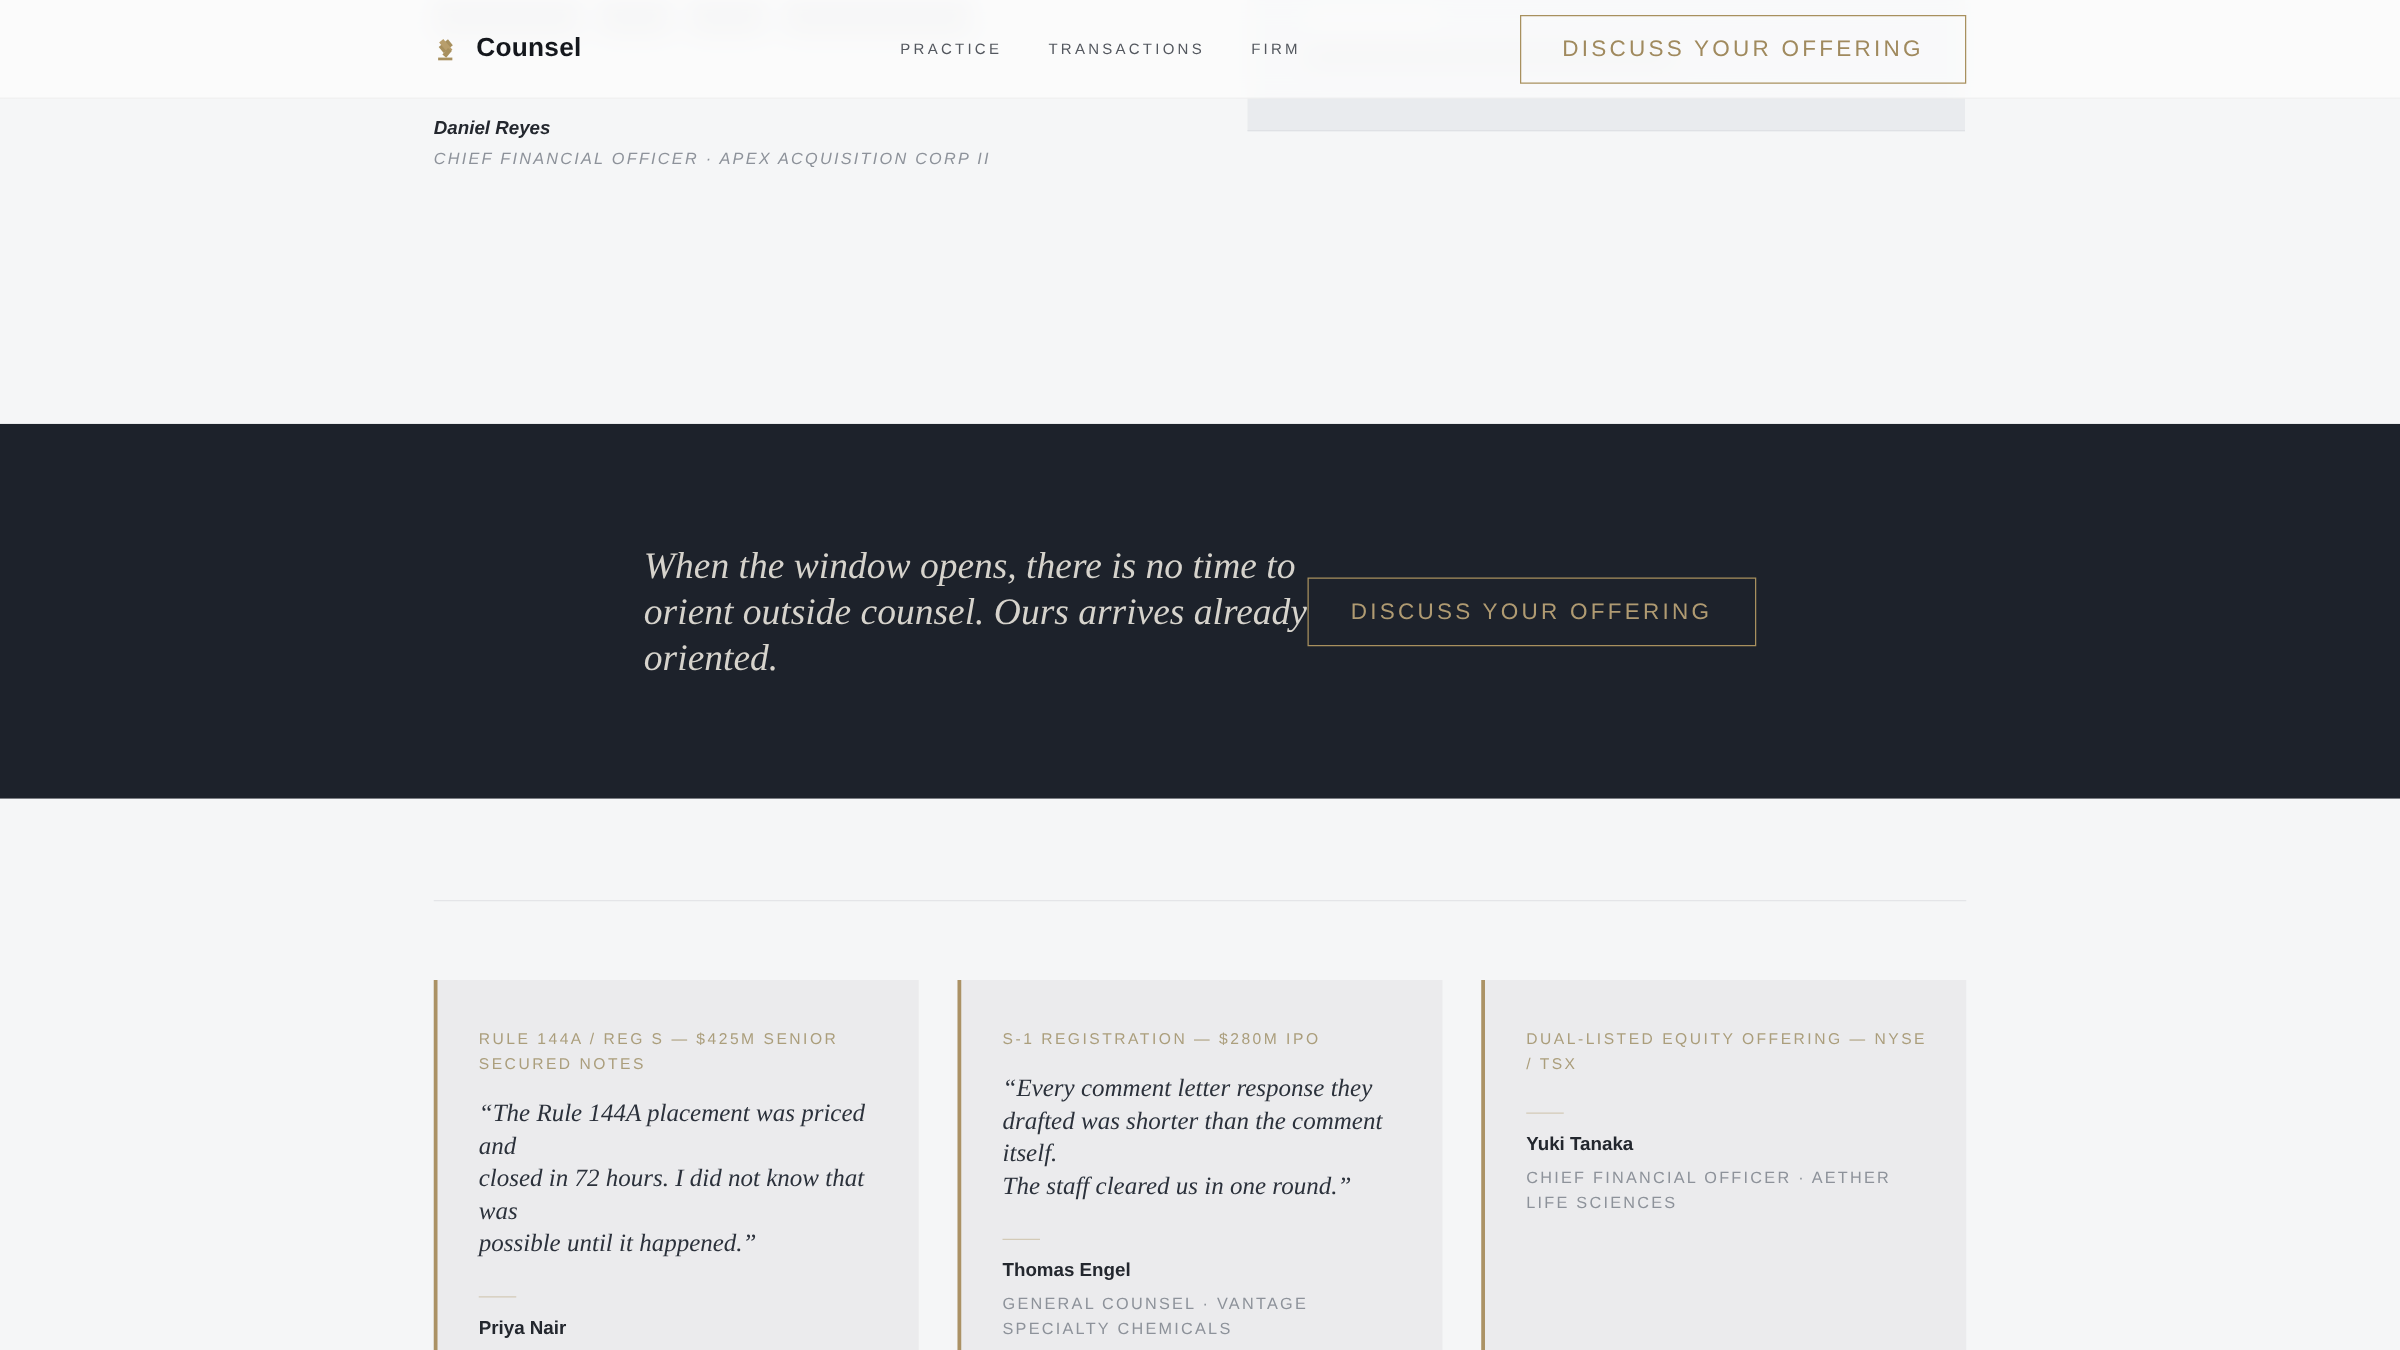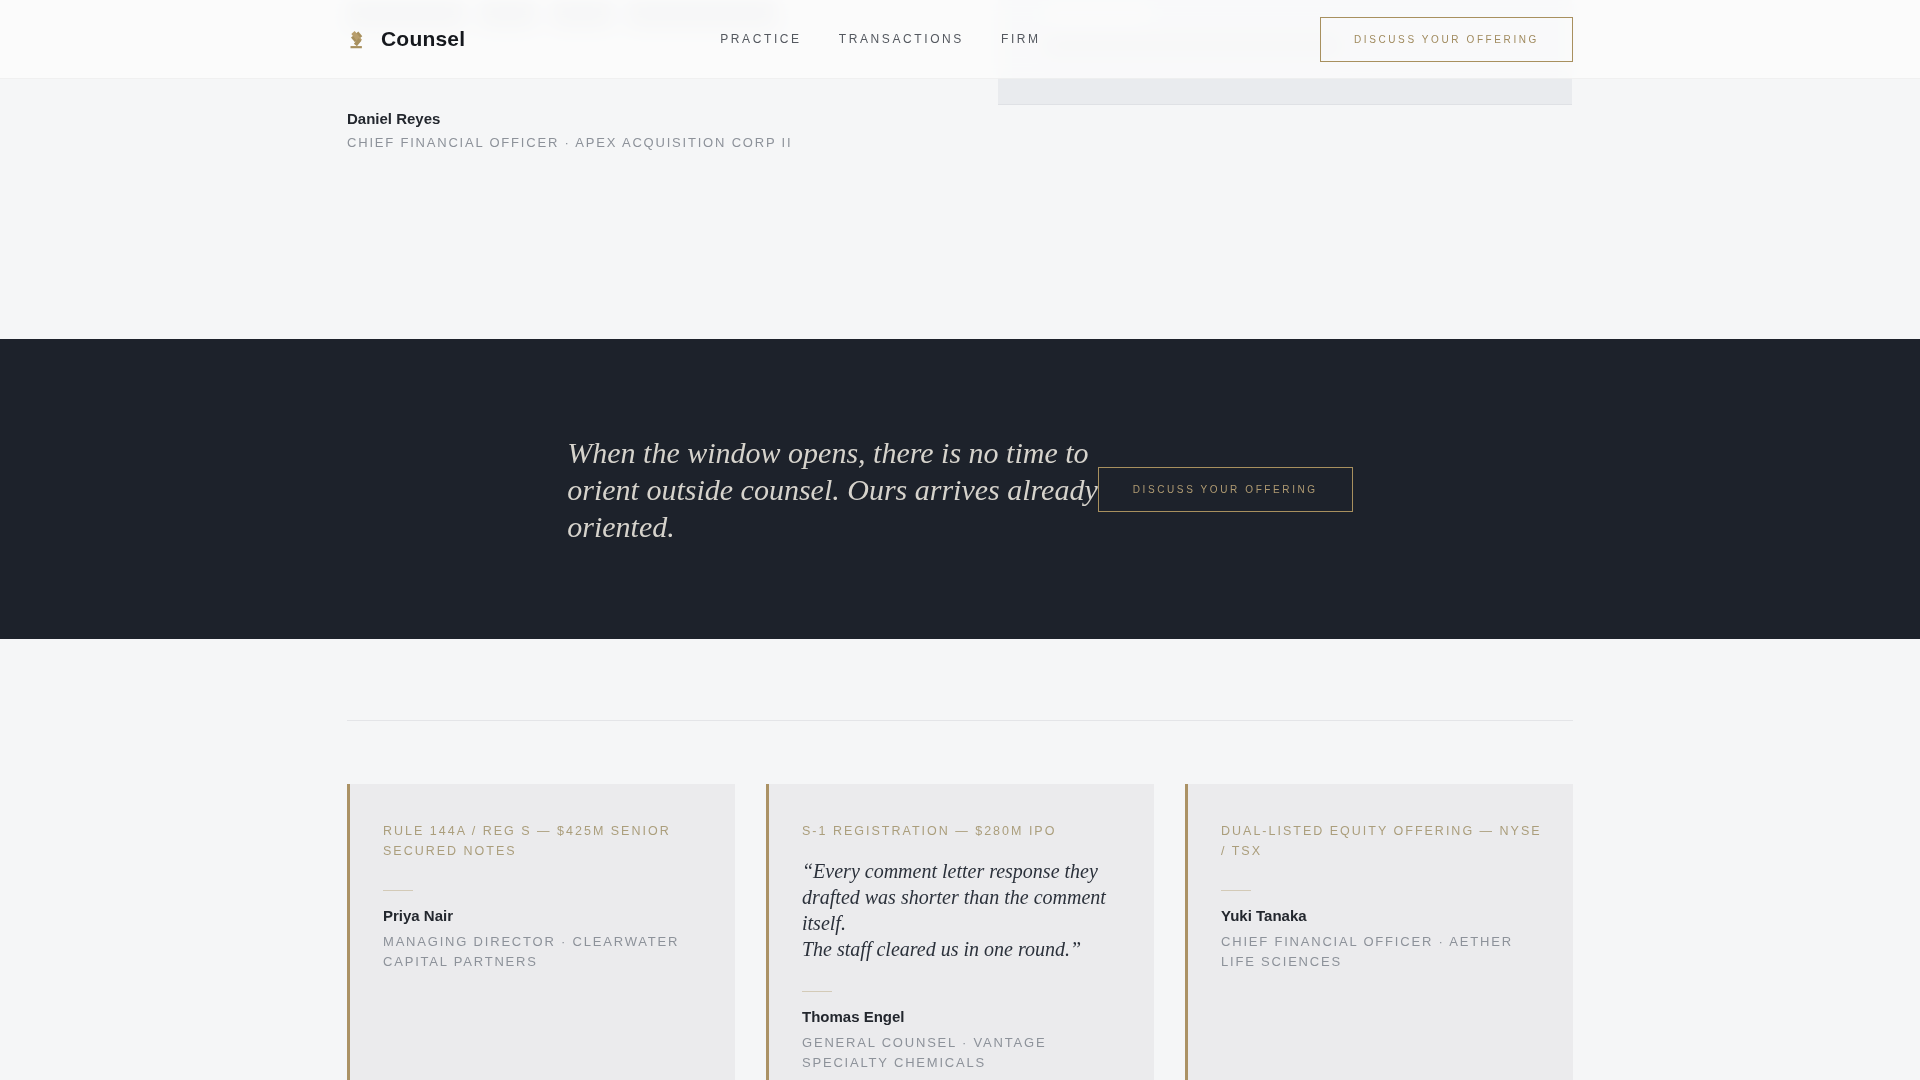--- a/index.html
+++ b/index.html
@@ -27,21 +27,21 @@
   .brand-icon { width:21px; height:21px; display:block; }
   .brand-name { font-size:21px; font-weight:bold; color:#15181d; letter-spacing:0.2px;text-align:right; }
   .nav { display:flex; gap:37px; margin-left:255px; }
   .nav-item {
     font-size:12px; letter-spacing:2.6px; color:#54585f; cursor:pointer;
     padding:6px 0;
   }
   .btn-gold {
     margin-left:auto;
     border:1px solid #a8905e; color:#a08a5e;
-    font-size:10px; letter-spacing:2.6px;
+    font-size:18px; letter-spacing:2.6px;
     padding:16px 33px; background:transparent; cursor:pointer;
     font-family:"Liberation Sans", sans-serif;
     white-space:nowrap;
   }
 
   
   .top-section { position:relative; height:339px; background:#f5f6f7; }
   .top-inner { width:1226px; margin:0 auto; position:relative; height:100%; }
 
   
@@ -57,21 +57,21 @@
   }
   .remnant-panel .bar1 {
     position:absolute; top:9px; left:48px; width:104px; height:16px;
     background:#f2f3f5; filter:blur(4px); border-radius:2px;
   }
   .remnant-panel .bar2 {
     position:absolute; top:39px; left:48px; width:292px; height:13px;
     background:#c9ccd2; filter:blur(4px); border-radius:2px; opacity:.8;
   }
 
-  .attribution { position:absolute; left:0; top:110px; }
+  .attribution { position:absolute; left:0; top:94px;font-style:italic; }
   .attr-name { font-size:15px; font-weight:bold; color:#23272e; }
   .attr-role {
     margin-top:8px; font-size:13px; letter-spacing:1.8px; color:#8d929a;
   }
 
   
   .banner {
     height:300px; background:#1d222b;
     display:flex; align-items:center;
   }
@@ -167,20 +167,23 @@
 </section>
 
 <section class="testimonials">
   <div class="t-inner">
     <div class="t-divider"></div>
     <div class="t-grid">
 
       <div class="t-card">
         <div class="t-label">RULE 144A / REG S — $425M SENIOR
 SECURED NOTES</div>
+        <div class="t-quote">“The Rule 144A placement was priced and
+closed in 72 hours. I did not know that was
+possible until it happened.”</div>
         <div class="t-minidivider"></div>
         <div class="t-name">Priya Nair</div>
         <div class="t-role">MANAGING DIRECTOR · CLEARWATER
 CAPITAL PARTNERS</div>
       </div>
 
       <div class="t-card">
         <div class="t-label">S-1 REGISTRATION — $280M IPO</div>
         <div class="t-quote">“Every comment letter response they
 drafted was shorter than the comment itself.

